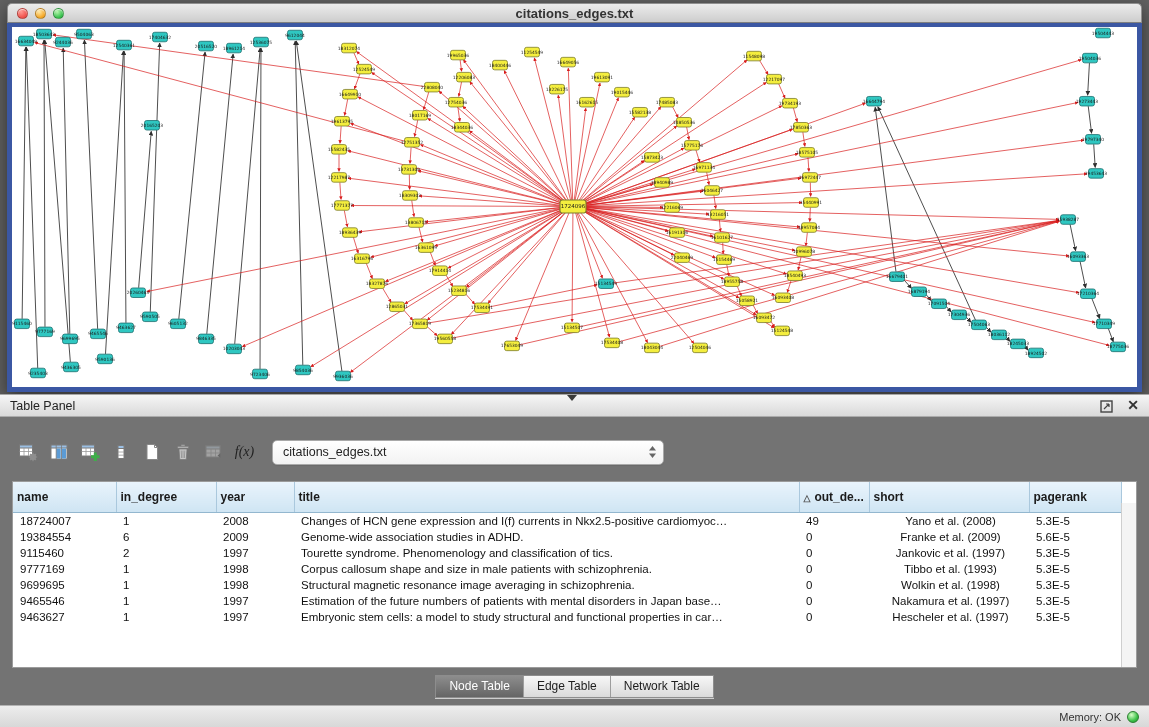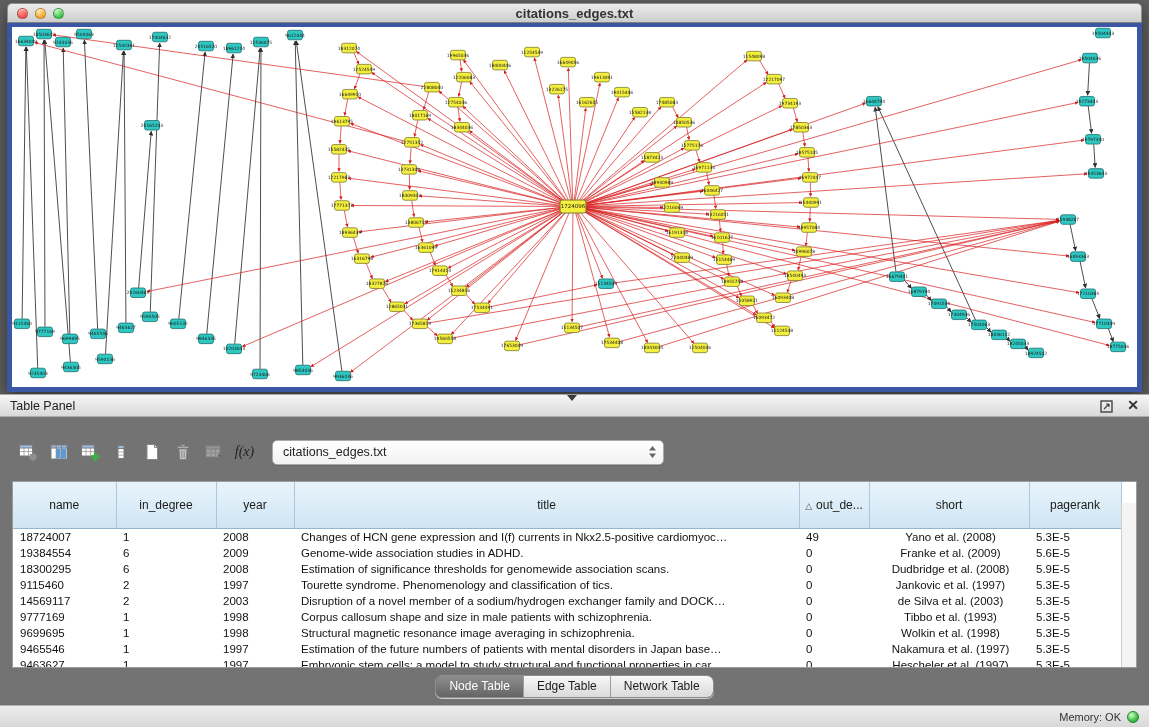--- a/index.html
+++ b/index.html
@@ -56,32 +56,32 @@
     border:1px solid #a9a9a9; border-radius:5px; display:flex; align-items:center;
     padding-left:10px; font-size:12.5px; color:#222; box-shadow:0 1px 1px rgba(0,0,0,.08); }
   .tselect .dd-arrows { margin-left:auto; margin-right:6px; display:flex; }
 
   
   .table-wrap { position:absolute; left:12px; top:64px; width:1125px; height:187px;
     background:#fff; border:1px solid #9b9b9b; overflow:hidden; }
   table.node-table { border-collapse:collapse; table-layout:fixed; width:1108px; }
   table.node-table th { height:21px; background:linear-gradient(#e9f4fc,#cfe5f3);
     border-right:1px solid #aac8dd; border-bottom:1px solid #93b7cf;
-    font-size:12px; font-weight:normal; color:#1b1b1b; text-align:center; padding:16px 4px;
+    font-size:12px; font-weight:bold; color:#1b1b1b; text-align:left; padding:8px 4px;
     overflow:hidden; white-space:nowrap; }
   table.node-table td { height:16px; font-size:11.5px; color:#111; padding:0 4px 0 7px;
     white-space:nowrap; overflow:hidden; text-overflow:ellipsis; }
   table.node-table td:nth-child(6) { text-align:center; }
   .sort { font-size:9px; color:#555; margin-right:4px; }
   .vscroll { position:absolute; right:0; top:21px; bottom:0; width:15px;
     background:#f4f4f4; border-left:1px solid #cfcfcf; }
 
   
   .tabbar-row { position:absolute; left:0; top:258px; width:1149px; display:flex; justify-content:center; }
-  .tabbar { display:flex; border:1px solid #8d8d8d; border-radius:7px; overflow:hidden;
+  .tabbar { display:flex; border:1px solid #8d8d8d; border-radius:0; overflow:hidden;
     box-shadow:0 1px 0 rgba(255,255,255,.65); }
   .seg { padding:3px 13px 4px; font-size:12px; color:#1d1d1d; border:none;
     border-right:1px solid #9d9d9d; background:linear-gradient(#f7f7f7,#dadada);
     font-family:"Liberation Sans", sans-serif; }
   .seg:last-child { border-right:none; }
   .seg.active { background:linear-gradient(#8d8d8d,#656565); color:#fff; }
 
   
   .statusbar { position:absolute; left:0; top:705px; width:1149px; height:22px;
     background:linear-gradient(#ededed,#d8d8d8); border-top:1px solid #b3b3b3;
@@ -878,44 +878,26 @@
             <tr>
               <td>19384554</td>
               <td>6</td>
               <td>2009</td>
               <td>Genome-wide association studies in ADHD.</td>
               <td>0</td>
               <td>Franke et al. (2009)</td>
               <td>5.6E-5</td>
             </tr>
             <tr>
-              <td>18300295</td>
-              <td>6</td>
-              <td>2008</td>
-              <td>Estimation of significance thresholds for genomewide association scans.</td>
-              <td>0</td>
-              <td>Dudbridge et al. (2008)</td>
-              <td>5.9E-5</td>
-            </tr>
-            <tr>
               <td>9115460</td>
               <td>2</td>
               <td>1997</td>
               <td>Tourette syndrome. Phenomenology and classification of tics.</td>
               <td>0</td>
               <td>Jankovic et al. (1997)</td>
-              <td>5.3E-5</td>
-            </tr>
-            <tr>
-              <td>14569117</td>
-              <td>2</td>
-              <td>2003</td>
-              <td>Disruption of a novel member of a sodium/hydrogen exchanger family and DOCK…</td>
-              <td>0</td>
-              <td>de Silva et al. (2003)</td>
               <td>5.3E-5</td>
             </tr>
             <tr>
               <td>9777169</td>
               <td>1</td>
               <td>1998</td>
               <td>Corpus callosum shape and size in male patients with schizophrenia.</td>
               <td>0</td>
               <td>Tibbo et al. (1993)</td>
               <td>5.3E-5</td>

